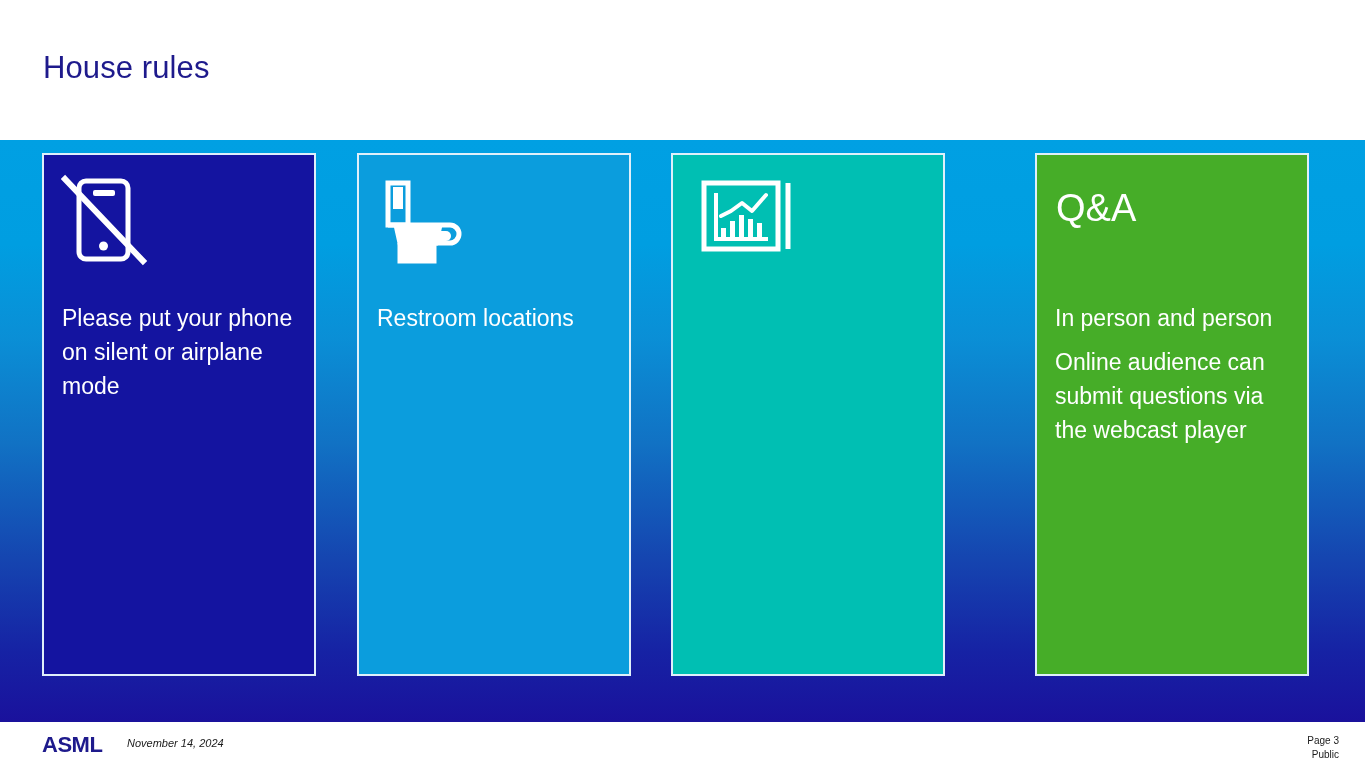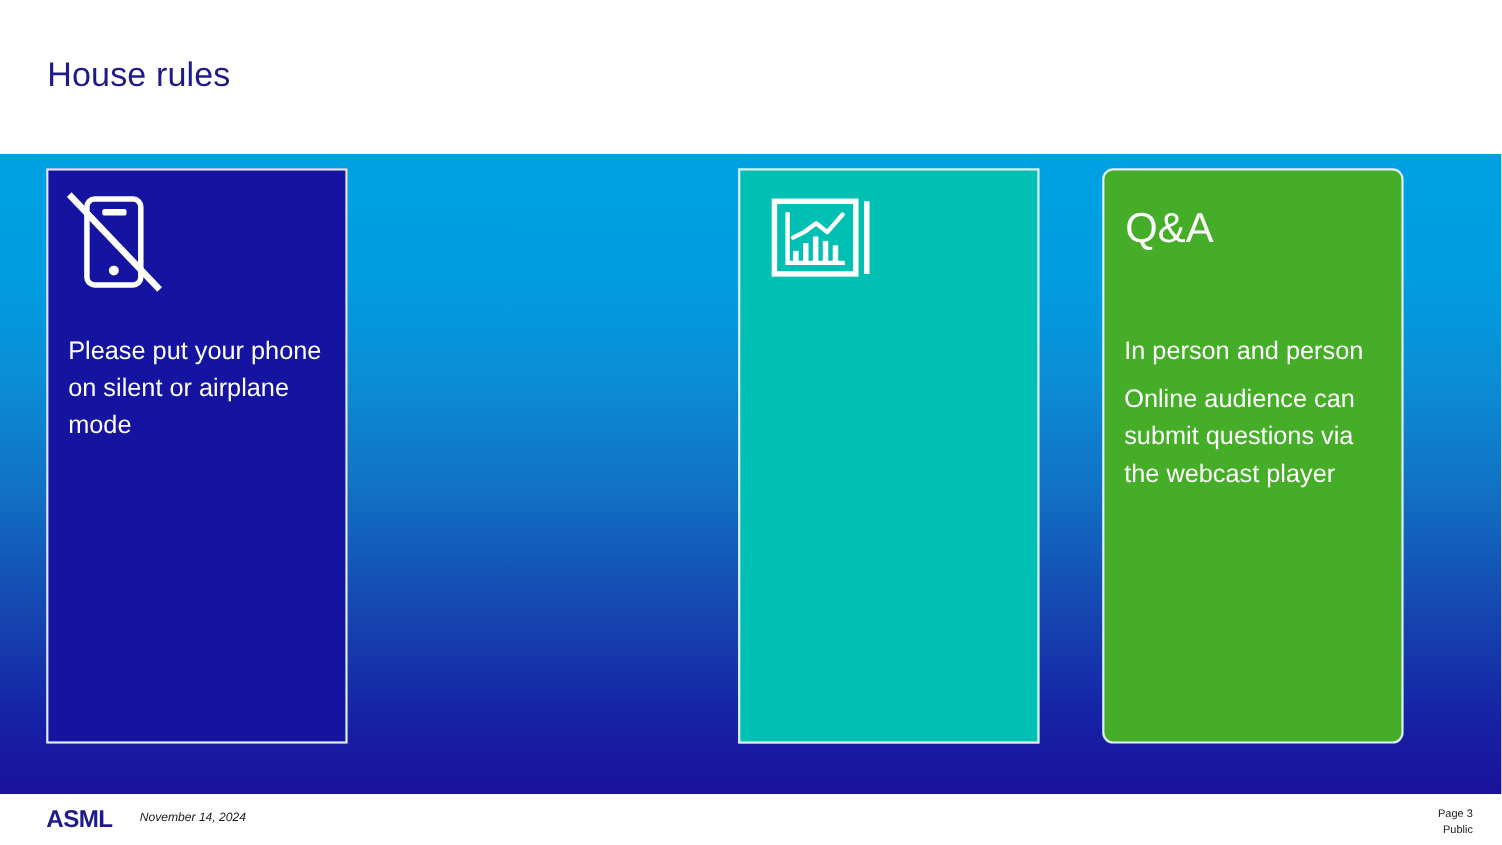--- a/index.html
+++ b/index.html
@@ -72,21 +72,21 @@
     top: 13px;
     width: 274px;
     height: 523px;
     border: 2px solid #dfeffa;
     box-sizing: border-box;
     overflow: hidden;
   }
   .card-1 { left: 42px;  background: #1414a0; padding-left: 32px; }
   .card-2 { left: 357px; background: #0b9ddd; }
   .card-3 { left: 671px; background: #00bfb3; }
-  .card-4 { left: 1002px; background: #46ad28; border-radius: 10px; }
+  .card-4 { left: 1035px; background: #46ad28; }
 
   .card-icon {
     position: absolute;
     left: 17px;
     top: 18px;
     width: 110px;
     height: 95px;
   }
   .card-icon svg { display: block; }
 
@@ -174,20 +174,41 @@
             <rect x="32" y="17" width="22" height="6" rx="2" ry="2" fill="#ffffff"></rect>
             <circle cx="42.5" cy="73" r="4.5" fill="#ffffff"></circle>
             <line x1="4" y1="6" x2="82" y2="88" stroke="#ffffff" stroke-width="6" stroke-linecap="square"></line>
           </svg>
         </div>
         <div class="card-body">
           <p class="card-para">Please put your phone on silent or airplane mode</p>
         </div>
       </div>
 
+      <div class="card card-2">
+        <div class="card-icon">
+          <svg width="110" height="95" viewBox="0 0 110 95" xmlns="http://www.w3.org/2000/svg">
+
+            <rect x="12" y="10" width="20" height="42" fill="none" stroke="#ffffff" stroke-width="5"></rect>
+            <rect x="17" y="14" width="10" height="22" fill="#ffffff"></rect>
+
+            <path d="M12 52 H74 a9 9 0 0 1 0 18 H36" fill="none" stroke="#ffffff" stroke-width="5" stroke-linejoin="miter"></path>
+
+            <path d="M20 52 L24 70 H60 L64 52" fill="none" stroke="#ffffff" stroke-width="5"></path>
+
+            <path d="M24 70 V88 H58 V70" fill="none" stroke="#ffffff" stroke-width="5"></path>
+            <rect x="24" y="70" width="34" height="18" fill="#ffffff"></rect>
+            <path d="M20 52 L24 71 H60 L64 52 Z" fill="#ffffff"></path>
+            <path d="M34 58 H70 a5 5 0 0 1 0 10 H34 Z" fill="#ffffff"></path>
+          </svg>
+        </div>
+        <div class="card-body">
+          <p class="card-para">Restroom locations</p>
+        </div>
+      </div>
 
       <div class="card card-3">
         <div class="card-icon">
           <svg width="110" height="95" viewBox="0 0 110 95" xmlns="http://www.w3.org/2000/svg">
 
             <rect x="14" y="10" width="74" height="66" fill="none" stroke="#ffffff" stroke-width="5"></rect>
 
             <line x1="98" y1="10" x2="98" y2="76" stroke="#ffffff" stroke-width="5"></line>
 
             <path d="M26 20 V66 H78" fill="none" stroke="#ffffff" stroke-width="4"></path>

